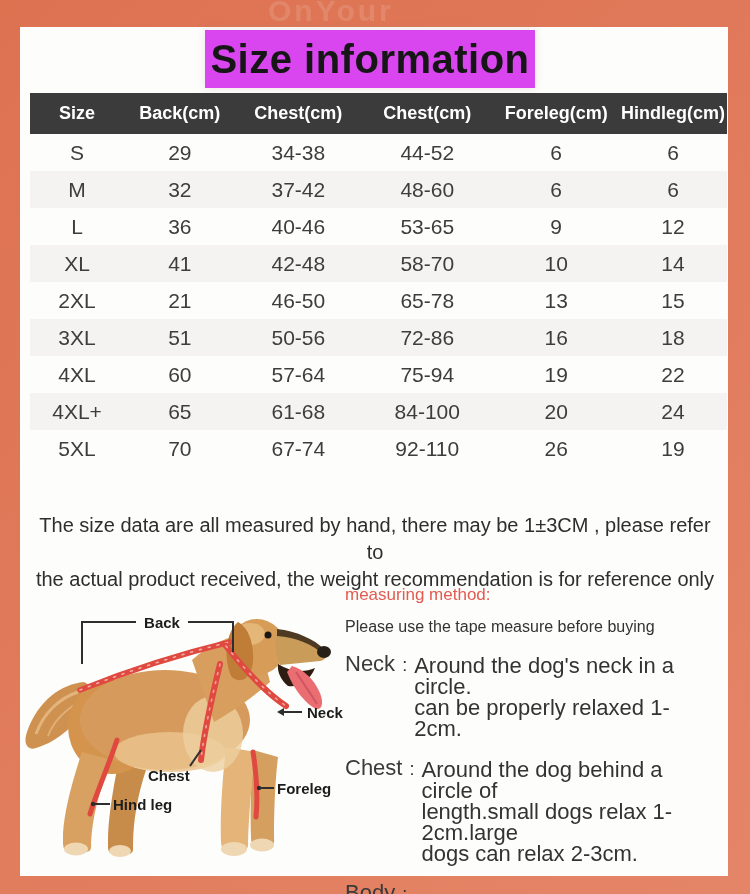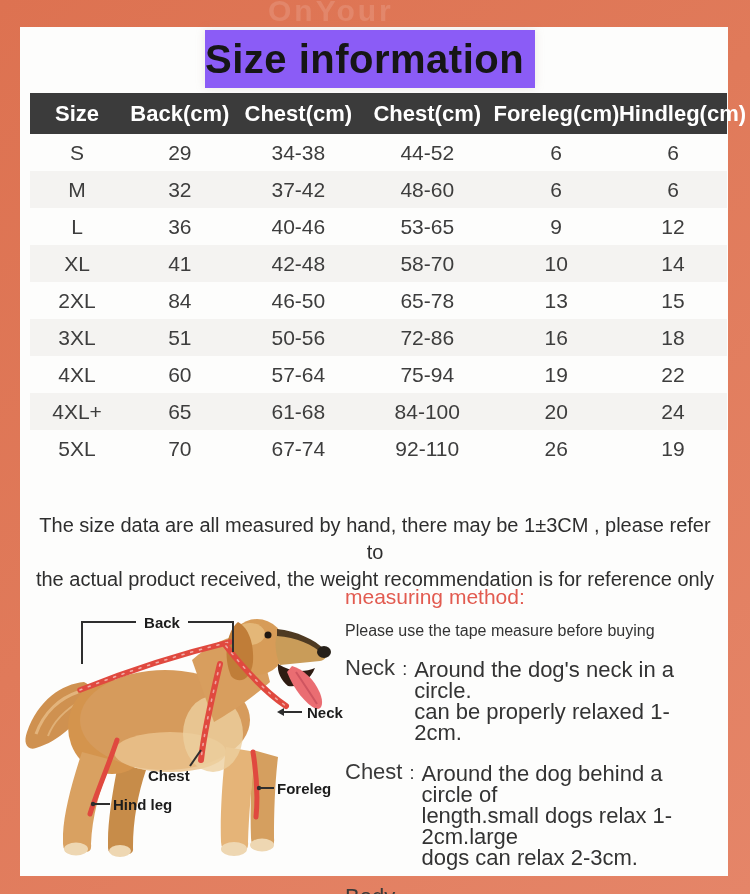--- a/index.html
+++ b/index.html
@@ -11,44 +11,44 @@
   .watermark {
     position:absolute; left:268px; top:-6px; font-size:30px; font-weight:bold;
     color:rgba(255,255,255,0.13); letter-spacing:3px; z-index:3;
   }
   .panel {
     position:absolute; left:20px; top:27px; width:708px; height:849px;
     background:#fdfdfc;
   }
   .title-box {
     position:absolute; left:185px; top:3px; width:330px; height:58px;
-    background:#8b5cf6; box-shadow:0 0 9px rgba(170,150,140,0.22);
-    display:flex; align-items:center; 
+    background:#d946ef; box-shadow:0 0 9px rgba(170,150,140,0.22);
+    display:flex; align-items:center; justify-content:center;
   }
   .title-box h1 {
     margin:0; font-size:40px; font-weight:600; color:#161616; letter-spacing:0.5px;
   }
   table.size-table {
     position:absolute; left:30px; top:93px; width:697px;
     border-collapse:collapse; table-layout:fixed; z-index:2;
   }
   table.size-table th {
-    background:#3b3b3b; color:#ffffff; font-size:22px; font-weight:bold;
+    background:#3b3b3b; color:#ffffff; font-size:18px; font-weight:bold;
     height:41px; padding:0; text-align:center; white-space:nowrap;
   }
   table.size-table td {
     height:37px; padding:0; text-align:center; font-size:21px; color:#3d3d3d;
   }
   table.size-table tbody tr:nth-child(even) { background:#f4f3f1; }
   .note {
     position:absolute; left:30px; top:512px; width:690px; text-align:center;
     font-size:20px; line-height:27px; color:#2e2e2e;
   }
   .mcol { position:absolute; left:345px; top:585px; width:372px; z-index:2; }
-  .mhead { color:#e25b50; font-size:21px; margin:0 0 13px 0; }
+  .mhead { color:#e25b50; font-size:17px; margin:0 0 13px 0; }
   .mintro { font-size:16px; color:#333333; margin:0 0 15px 0; }
   .mitem { display:flex; margin-bottom:16px; color:#333333; }
   .mlabel { font-size:22px; color:#3a3a3a; flex:0 0 auto; }
   .msep { font-size:18px; margin:4px 7px 0 7px; flex:0 0 auto; }
   .mtext { font-size:22px; line-height:21px; white-space:pre-line; padding-top:4px; }
   svg.dog { position:absolute; left:20px; top:602px; width:345px; height:275px; z-index:1; }
   svg.dog text { font-family:"Liberation Sans", sans-serif; font-weight:bold; font-size:15px; fill:#1c1c1c; }
 </style>
 </head>
 <body>
@@ -110,21 +110,21 @@
         <tr>
           <td>XL</td>
           <td>41</td>
           <td>42-48</td>
           <td>58-70</td>
           <td>10</td>
           <td>14</td>
         </tr>
         <tr>
           <td>2XL</td>
-          <td>84</td>
+          <td>21</td>
           <td>46-50</td>
           <td>65-78</td>
           <td>13</td>
           <td>15</td>
         </tr>
         <tr>
           <td>3XL</td>
           <td>51</td>
           <td>50-56</td>
           <td>72-86</td>

